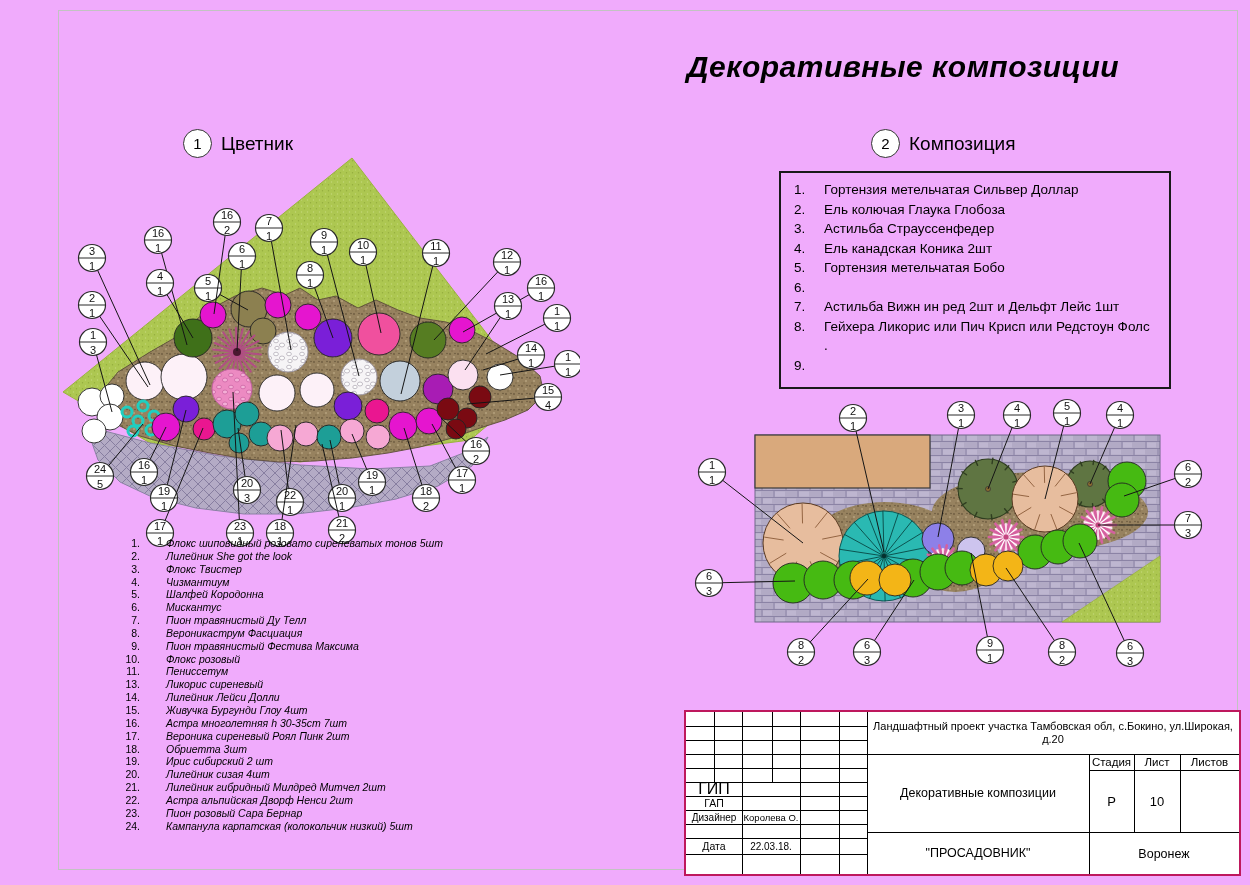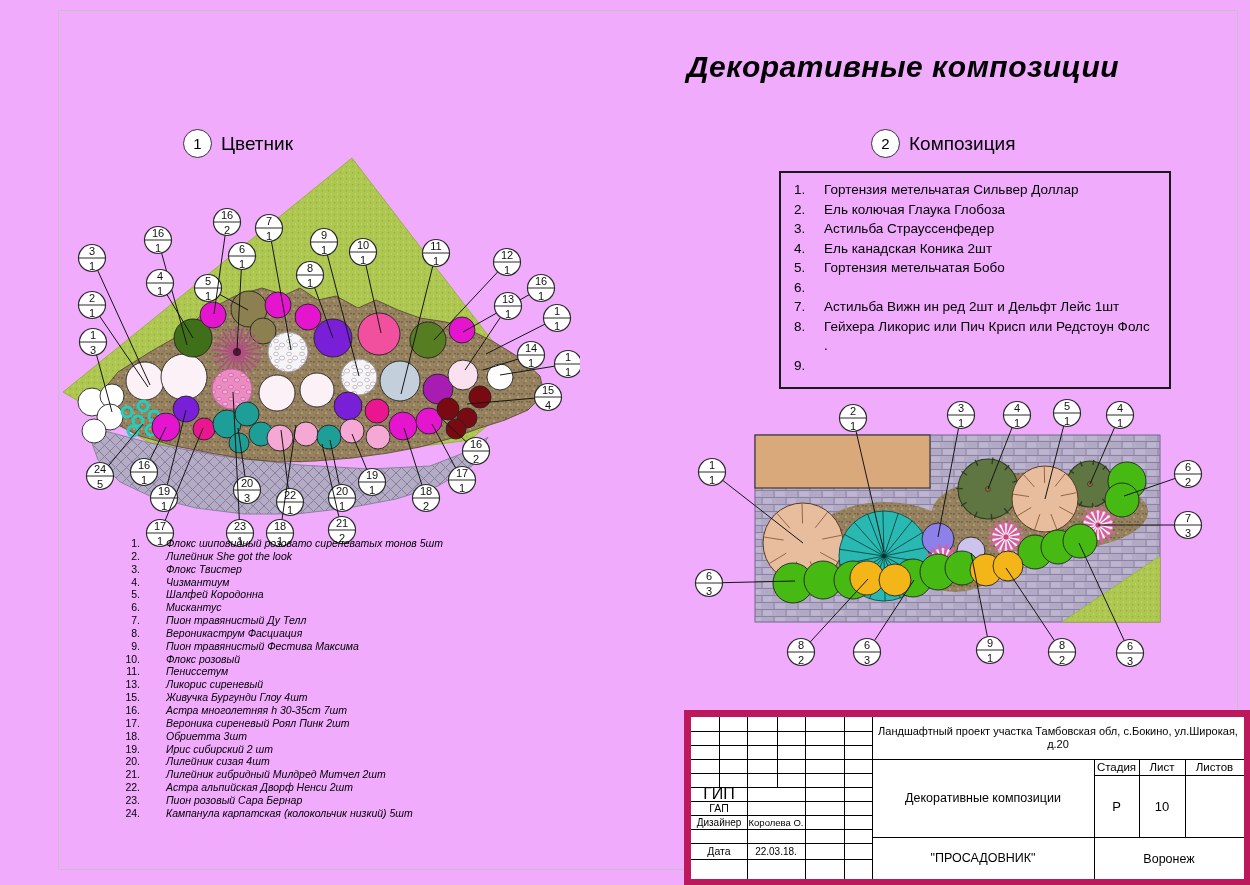--- a/index.html
+++ b/index.html
@@ -26,21 +26,21 @@
   .flist-row{display:flex;font-size:10.5px;line-height:12.85px;}
   .flist-num{width:24px;text-align:right;flex:none;}
   .flist-text{margin-left:26px;font-style:italic;}
 
   svg{position:absolute;}
   #plan1{left:55px;top:150px;}
   #plan2{left:680px;top:395px;}
 
   
   .tb{position:absolute;left:684px;top:710px;width:553px;height:162px;
-      border:7px solid #be185d;box-sizing:content-box;background:#fff;}
+      border:2px solid #be185d;box-sizing:content-box;background:#fff;}
   .tb .vl,.tb .hl{position:absolute;background:#000;}
   .tb .vl{width:1px;}
   .tb .hl{height:1px;}
   .tb .cell{position:absolute;display:flex;align-items:center;justify-content:center;
             text-align:center;overflow:hidden;}
 </style>
 </head>
 <body>
 
 <div class="page">
@@ -940,20 +940,24 @@
       </div>
       <div class="flist-row">
         <span class="flist-num">11.</span>
         <span class="flist-text">Пениссетум</span>
       </div>
       <div class="flist-row">
         <span class="flist-num">13.</span>
         <span class="flist-text">Ликорис сиреневый</span>
       </div>
       <div class="flist-row">
+        <span class="flist-num">14.</span>
+        <span class="flist-text">Лилейник Лейси Долли</span>
+      </div>
+      <div class="flist-row">
         <span class="flist-num">15.</span>
         <span class="flist-text">Живучка Бургунди Глоу 4шт</span>
       </div>
       <div class="flist-row">
         <span class="flist-num">16.</span>
         <span class="flist-text">Астра многолетняя h 30-35cm 7шт</span>
       </div>
       <div class="flist-row">
         <span class="flist-num">17.</span>
         <span class="flist-text">Вероника сиреневый Роял Пинк 2шт</span>

